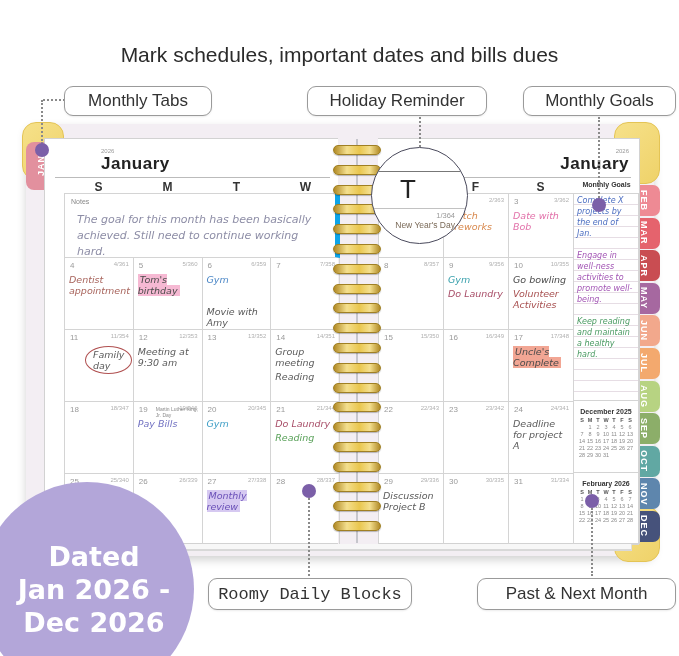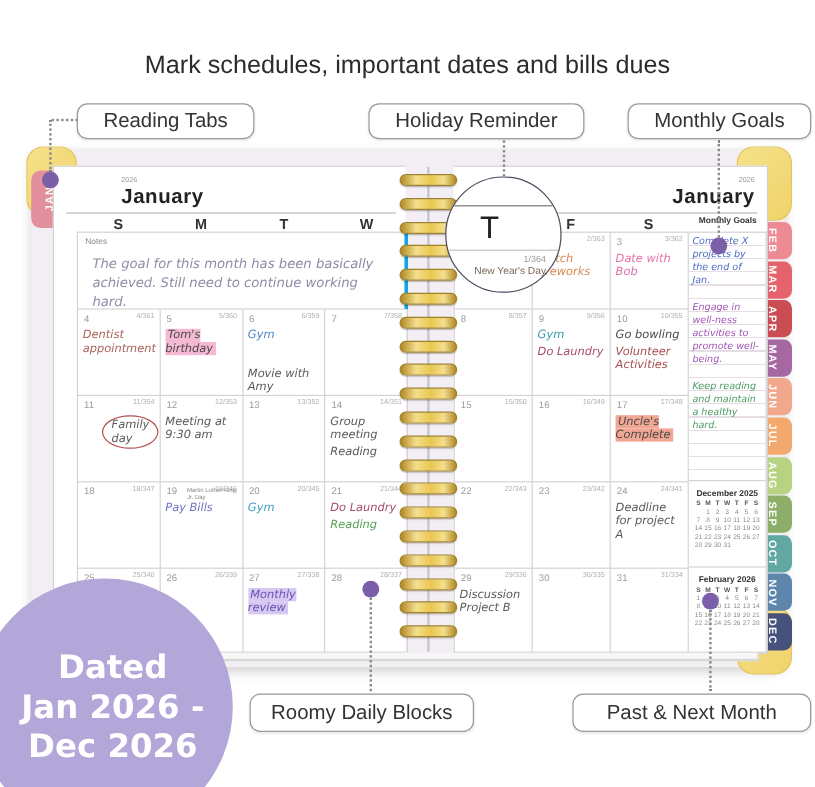--- a/index.html
+++ b/index.html
@@ -14,21 +14,21 @@
   .subtitle { position:absolute; top:43px; left:0; width:100%; text-align:center;
               font-size:21px; color:#2b2b2b; }
 
   
   .pill { position:absolute; height:30px; background:#fff; border:1.5px solid #9a9a9a;
           border-radius:9px; display:flex; align-items:center; justify-content:center;
           font-size:17px; color:#333; box-shadow:0 1px 2px rgba(0,0,0,.08); z-index:20; }
   #pill-monthly-tabs   { left:64px;  top:86px;  width:148px; }
   #pill-holiday        { left:307px; top:86px;  width:180px; }
   #pill-monthly-goals  { left:523px; top:86px;  width:153px; }
-  #pill-roomy          { left:208px; top:578px; width:187px; height:32px; }
+  #pill-roomy          { left:208px; top:578px; width:204px; height:32px;font-family:Liberation Mono, monospace; }
   #pill-past-next      { left:477px; top:578px; width:199px; height:32px; }
 
   
   .vdots { position:absolute; width:0; border-left:2px dotted #8a8a8a; z-index:19; }
   .hdots { position:absolute; height:0; border-top:2px dotted #8a8a8a; z-index:19; }
   #dots-tabs-v    { left:41px;  top:100px; height:44px; }
   #dots-tabs-h    { left:43px;  top:99px;  width:22px; }
   #dots-holiday-v { left:419px; top:117px; height:30px; }
   #dots-goals-v   { left:598px; top:117px; height:84px; }
   #dots-roomy-v   { left:308px; top:498px; height:78px; }
@@ -87,21 +87,21 @@
           overflow:hidden; }
   .dnum { position:absolute; top:3px; left:5px; font-size:8px; color:#9a9a9a; }
   .doy  { position:absolute; top:3px; right:4px; font-size:6px; color:#b0b0b0; }
   .hol  { position:absolute; top:4px; left:22px; right:2px; font-size:5px; color:#8a8a8a; line-height:6px; }
   .entries { position:absolute; top:16px; left:4px; right:2px; display:flex; flex-direction:column; gap:3px; }
   .hand { font-family:"DejaVu Sans", sans-serif; font-style:italic; font-size:9.5px; line-height:11px; }
   .hl { display:inline; padding:0 2px; }
   .circled { display:inline-block; border:1.5px solid #b05050; border-radius:50%; padding:2px 7px; margin-left:16px; }
 
   
-  .notes-cell { position:relative; width:275px; height:64px; border-right:3px solid #0ea5e9;
+  .notes-cell { position:relative; width:275px; height:64px; border-right:5px solid #0ea5e9;
                 border-bottom:1px solid #d4d4d4; }
   .notes-label { position:absolute; top:4px; left:6px; font-size:7px; color:#888; }
   .notes-text { position:absolute; top:18px; left:12px; right:8px; font-family:"DejaVu Sans", sans-serif;
                 font-style:italic; font-size:11px; line-height:16px; color:#8d8da6; }
 
   
   #goals-col { position:absolute; left:196px; top:54px; width:65px; height:208px;
                border-right:1px solid #d4d4d4; border-bottom:1px solid #d4d4d4; border-top:1px solid #d4d4d4;
                background:repeating-linear-gradient(to bottom, transparent 0 10px, #e6dde4 10px 11px);
                padding:1px 3px; overflow:hidden; }
@@ -137,21 +137,21 @@
   .badge-line { color:#fff; font-weight:bold; font-size:27px; line-height:33px;
                 font-family:"DejaVu Sans", sans-serif; }
 </style>
 </head>
 <body>
 
 <div id="canvas">
 
   <div class="subtitle">Mark schedules, important dates and bills dues</div>
 
-  <div class="pill" id="pill-monthly-tabs">Reading Tabs</div>
+  <div class="pill" id="pill-monthly-tabs">Monthly Tabs</div>
   <div class="pill" id="pill-holiday">Holiday Reminder</div>
   <div class="pill" id="pill-monthly-goals">Monthly Goals</div>
   <div class="pill" id="pill-roomy">Roomy Daily Blocks</div>
   <div class="pill" id="pill-past-next">Past &amp; Next Month</div>
 
   <div class="vdots" id="dots-tabs-v"></div>
   <div class="hdots" id="dots-tabs-h"></div>
   <div class="vdots" id="dots-holiday-v"></div>
   <div class="vdots" id="dots-goals-v"></div>
   <div class="vdots" id="dots-roomy-v"></div>

